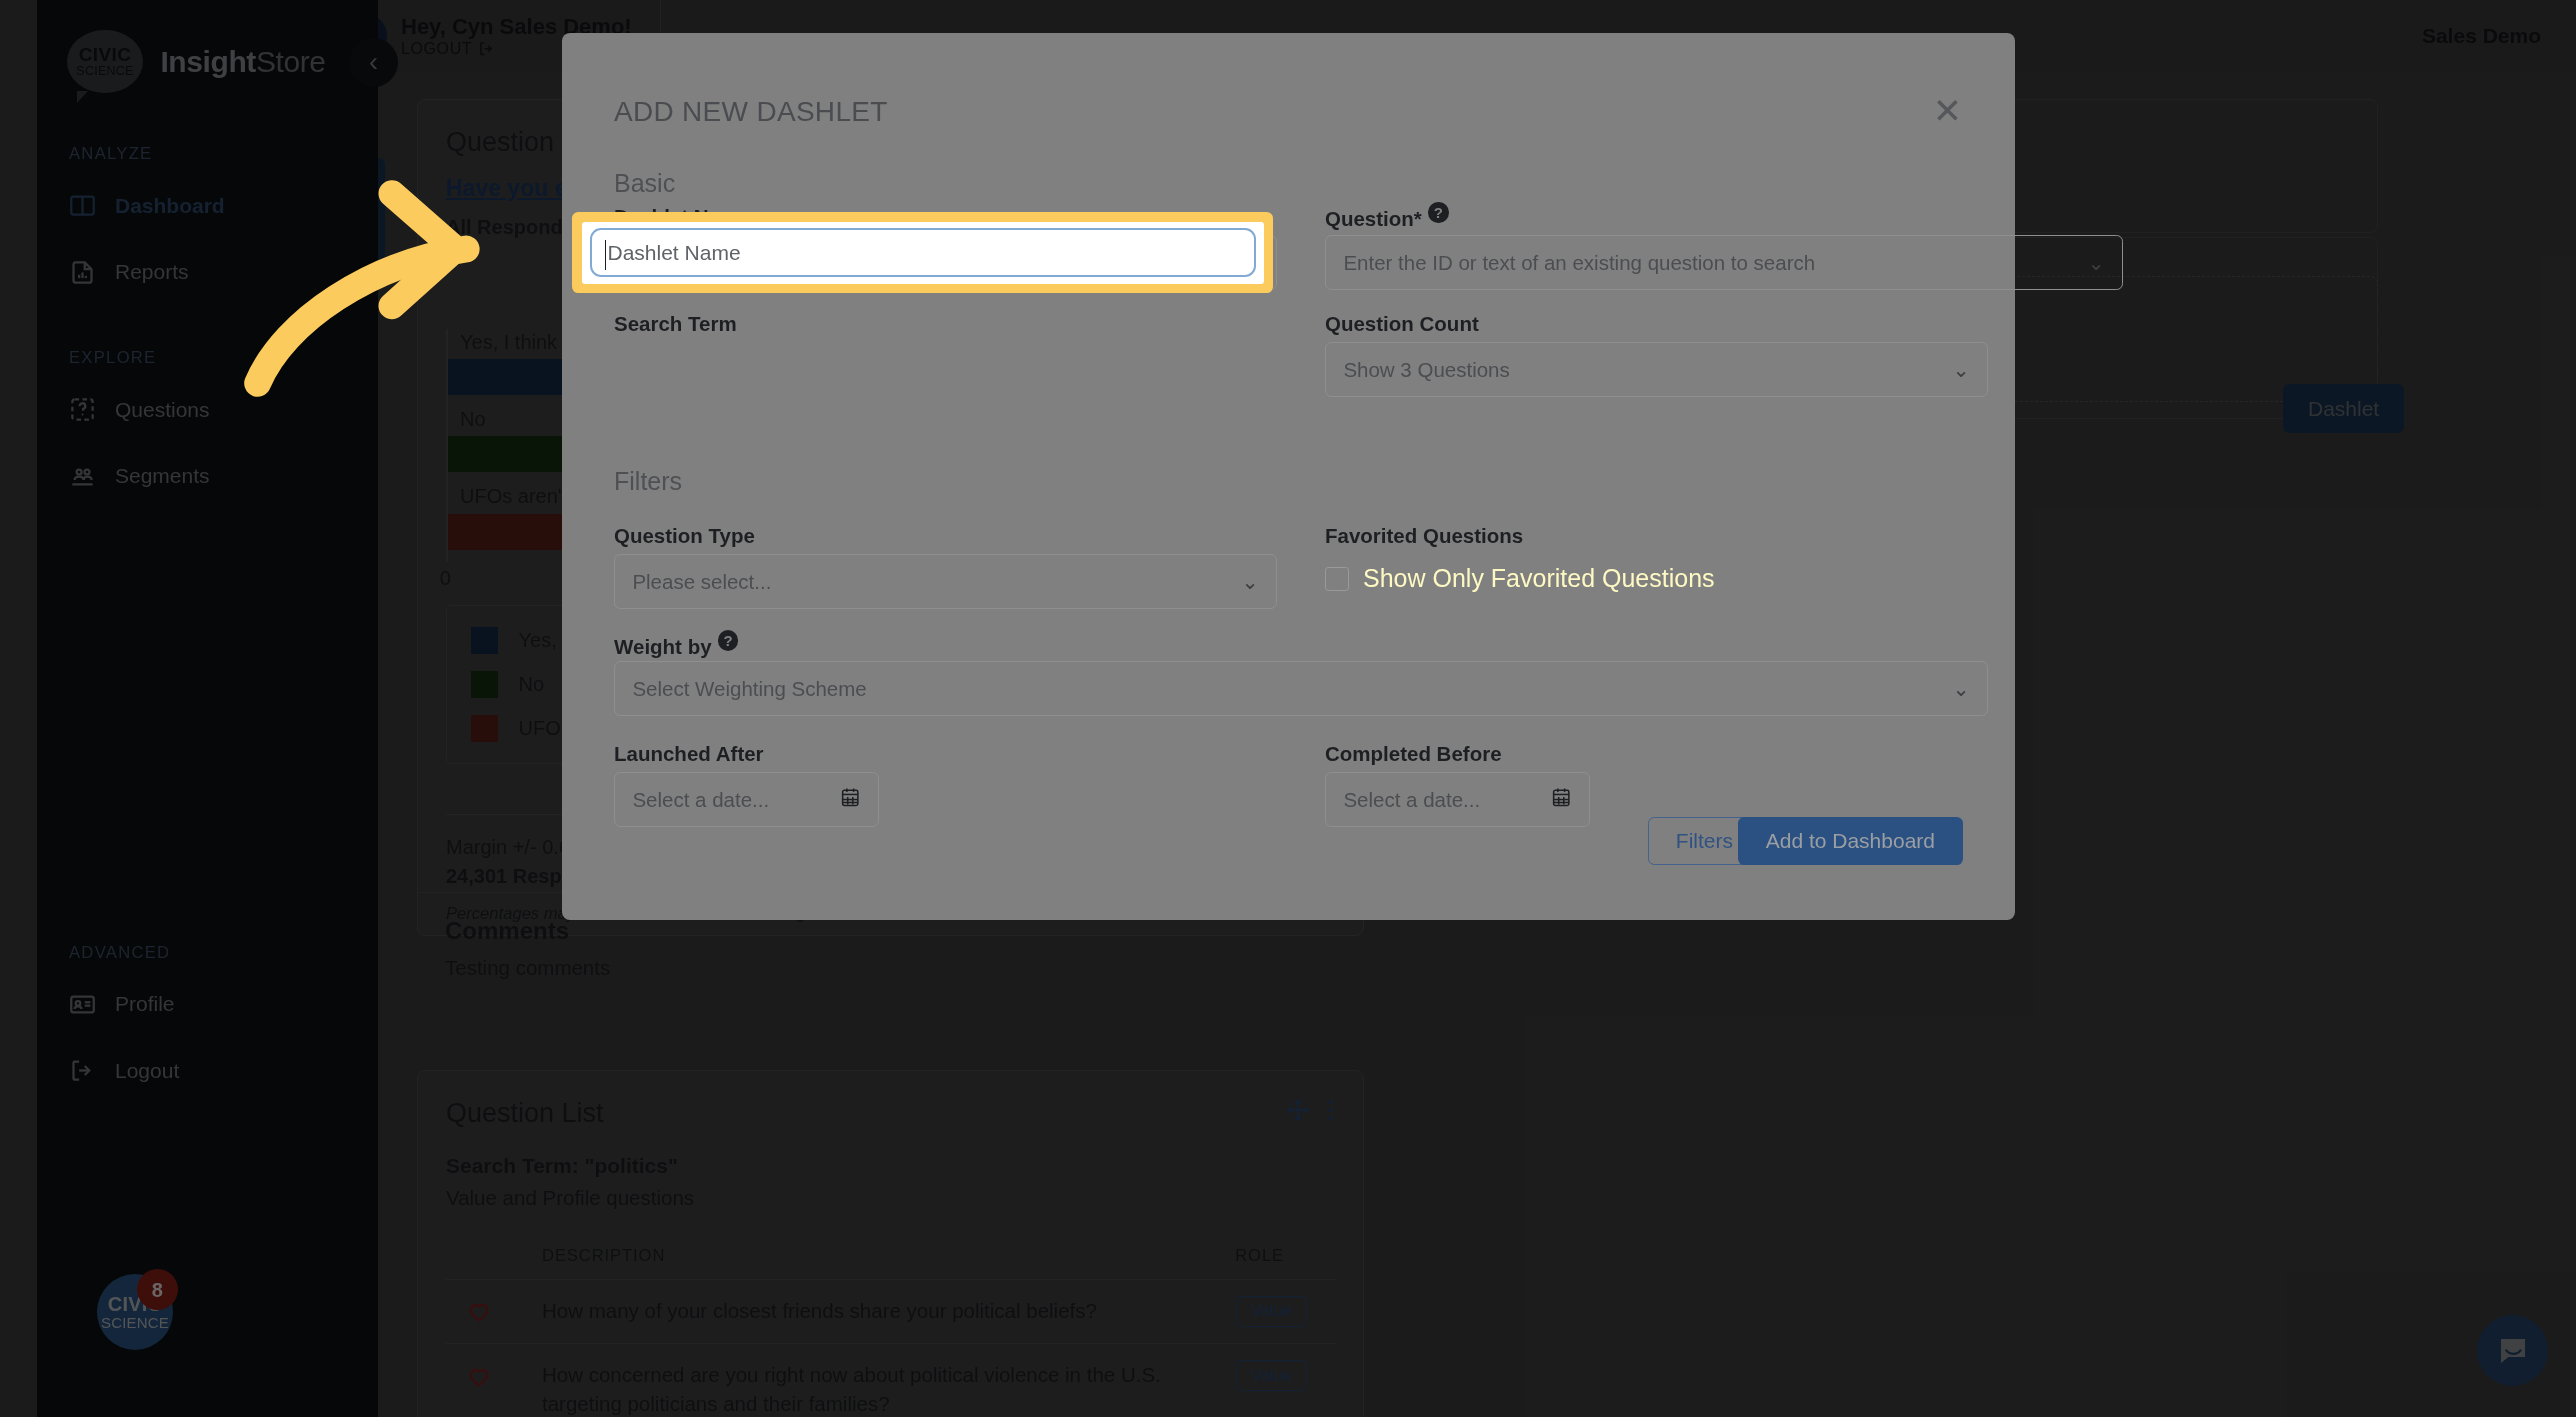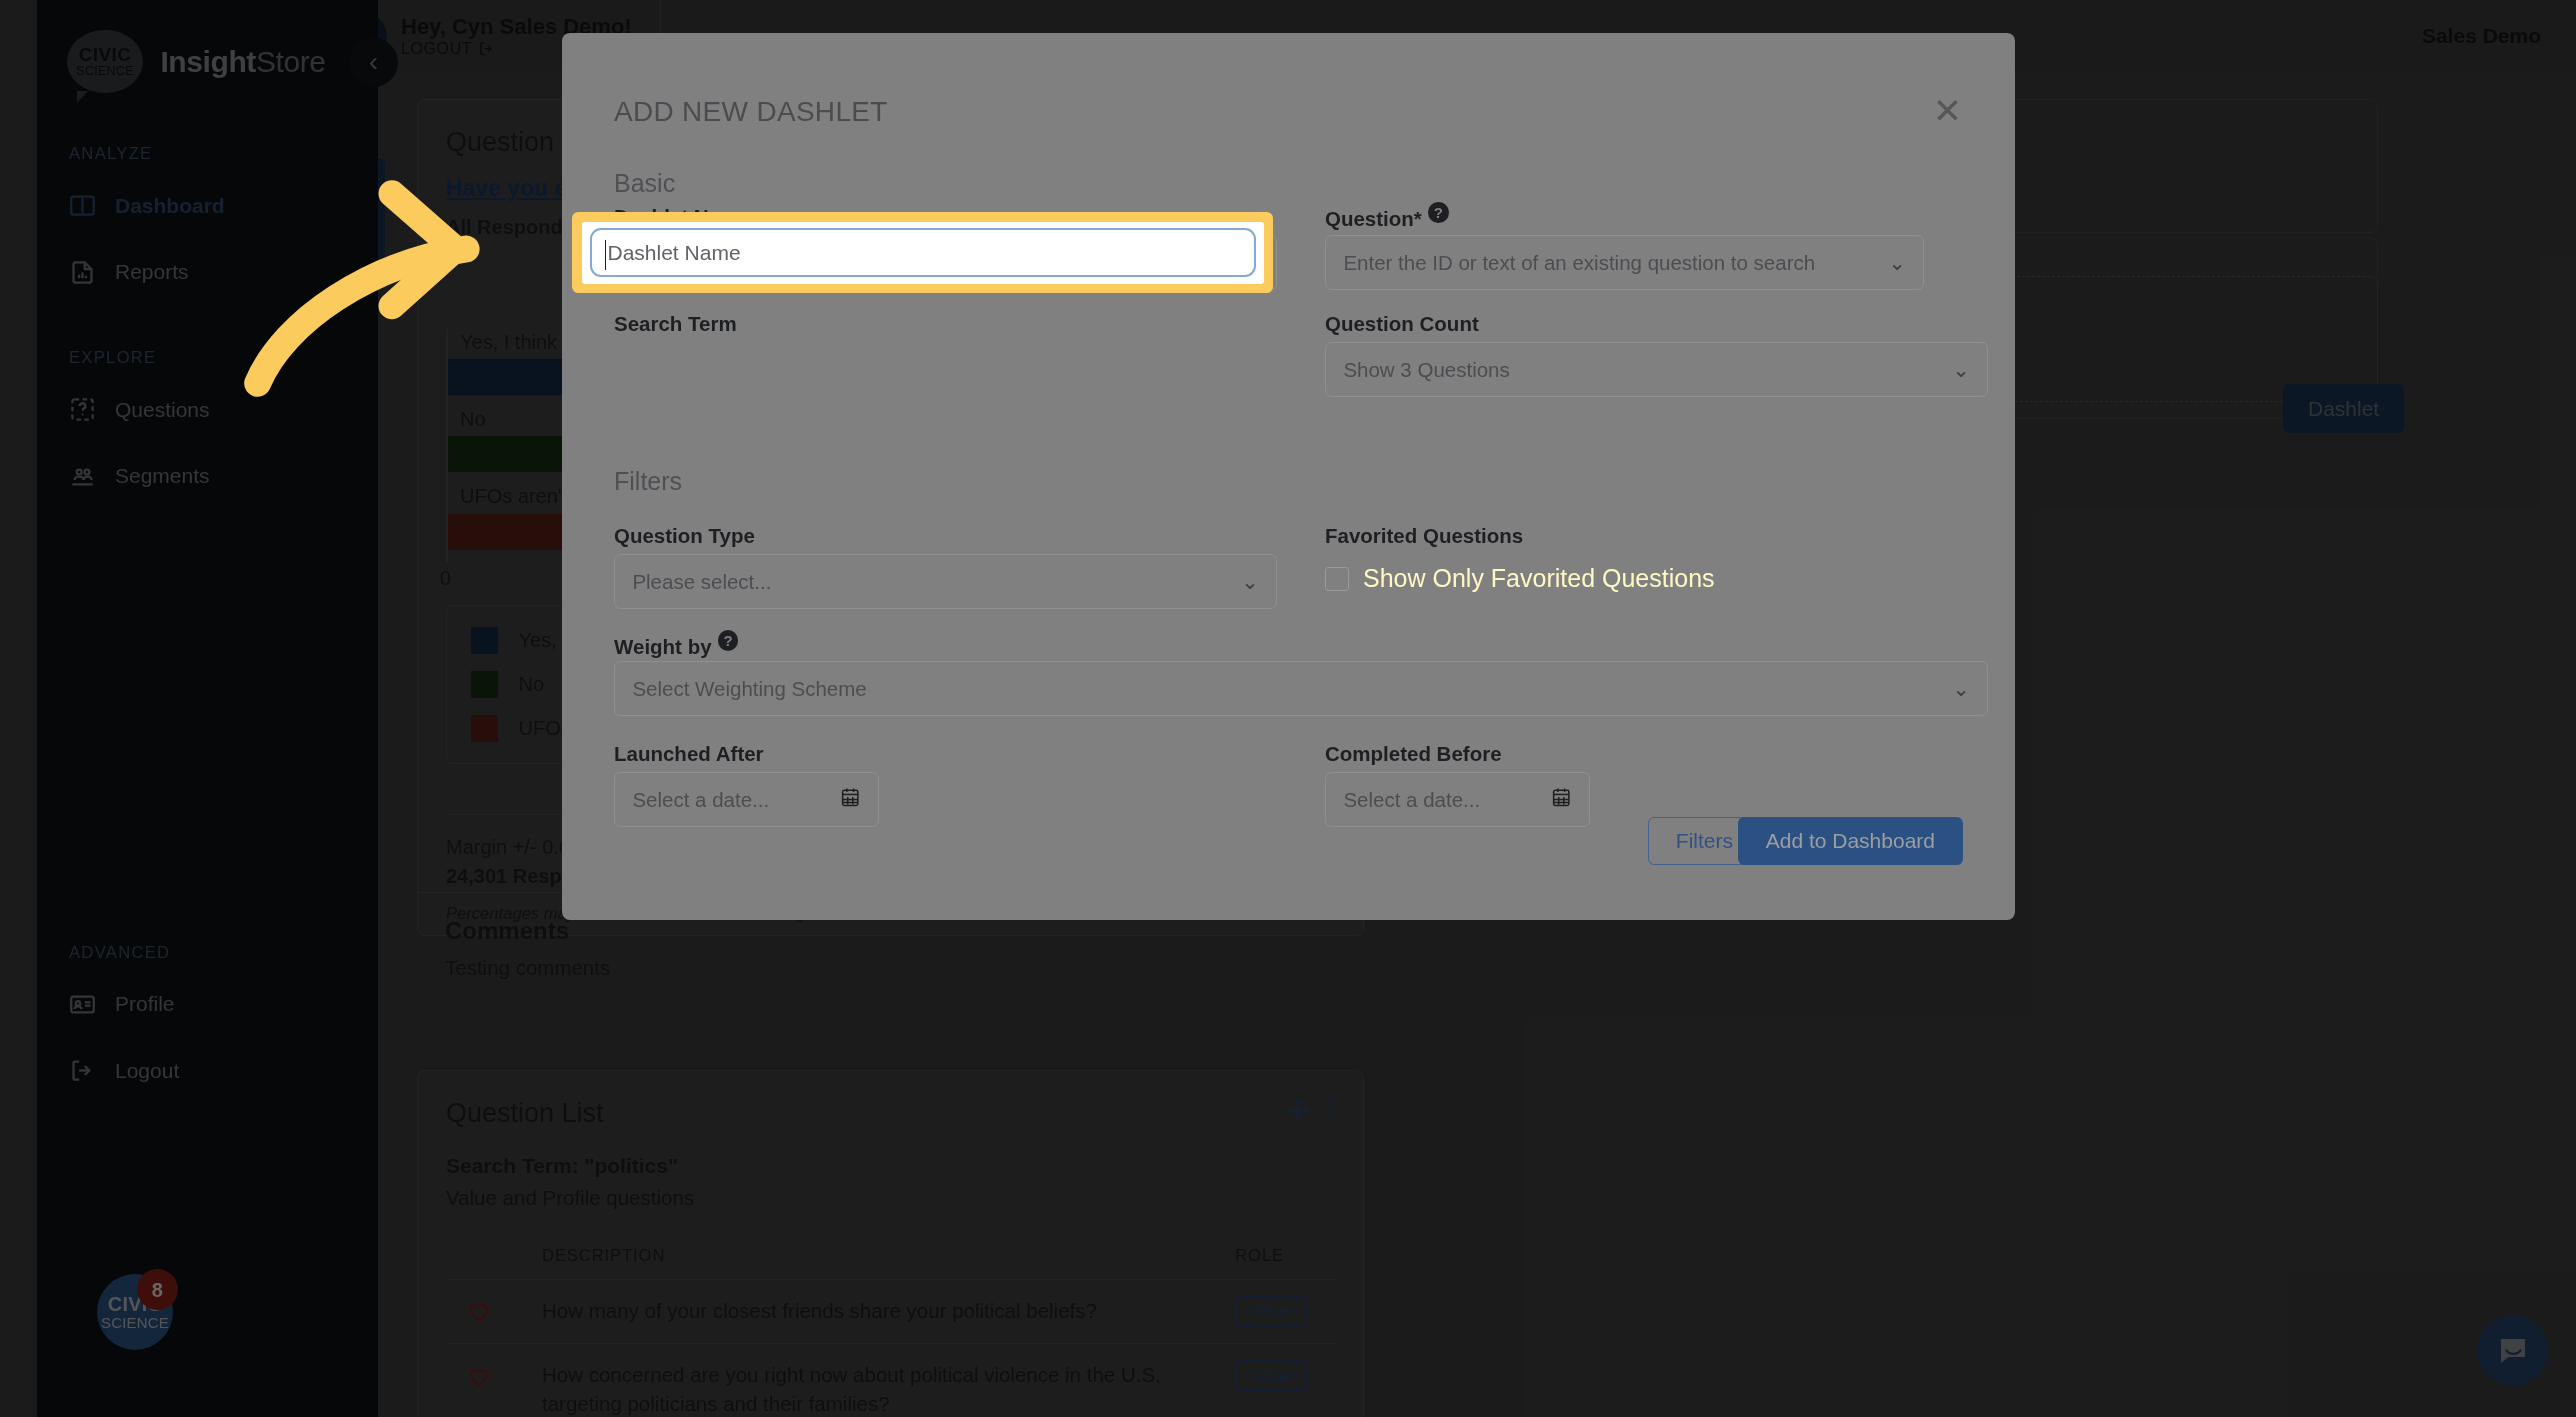--- a/index.html
+++ b/index.html
@@ -498,21 +498,21 @@
     <div class="fld-label" style="left:52px; top:172px">Dashlet Name</div>
     <div class="fld" style="left:52px; top:202px; width:663px">
       <span>Dashlet Name</span>
     </div>
 
     <div class="fld-label" style="left:52px; top:279px">Search Term</div>
 
     <div class="fld-label" style="left:763px; top:169px">
       <span>Question</span><span class="star">*</span><span class="qmark">?</span>
     </div>
-    <div class="fld" style="left:763px; top:202px; width:599px">
+    <div class="fld" style="left:763px; top:202px; width:798px">
       <span>Enter the ID or text of an existing question to search</span>
       <span class="chev">⌄</span>
     </div>
 
     <div class="fld-label" style="left:763px; top:279px">Question Count</div>
     <div class="fld" style="left:763px; top:309px; width:663px">
       <span>Show 3 Questions</span>
       <span class="chev">⌄</span>
     </div>
 

